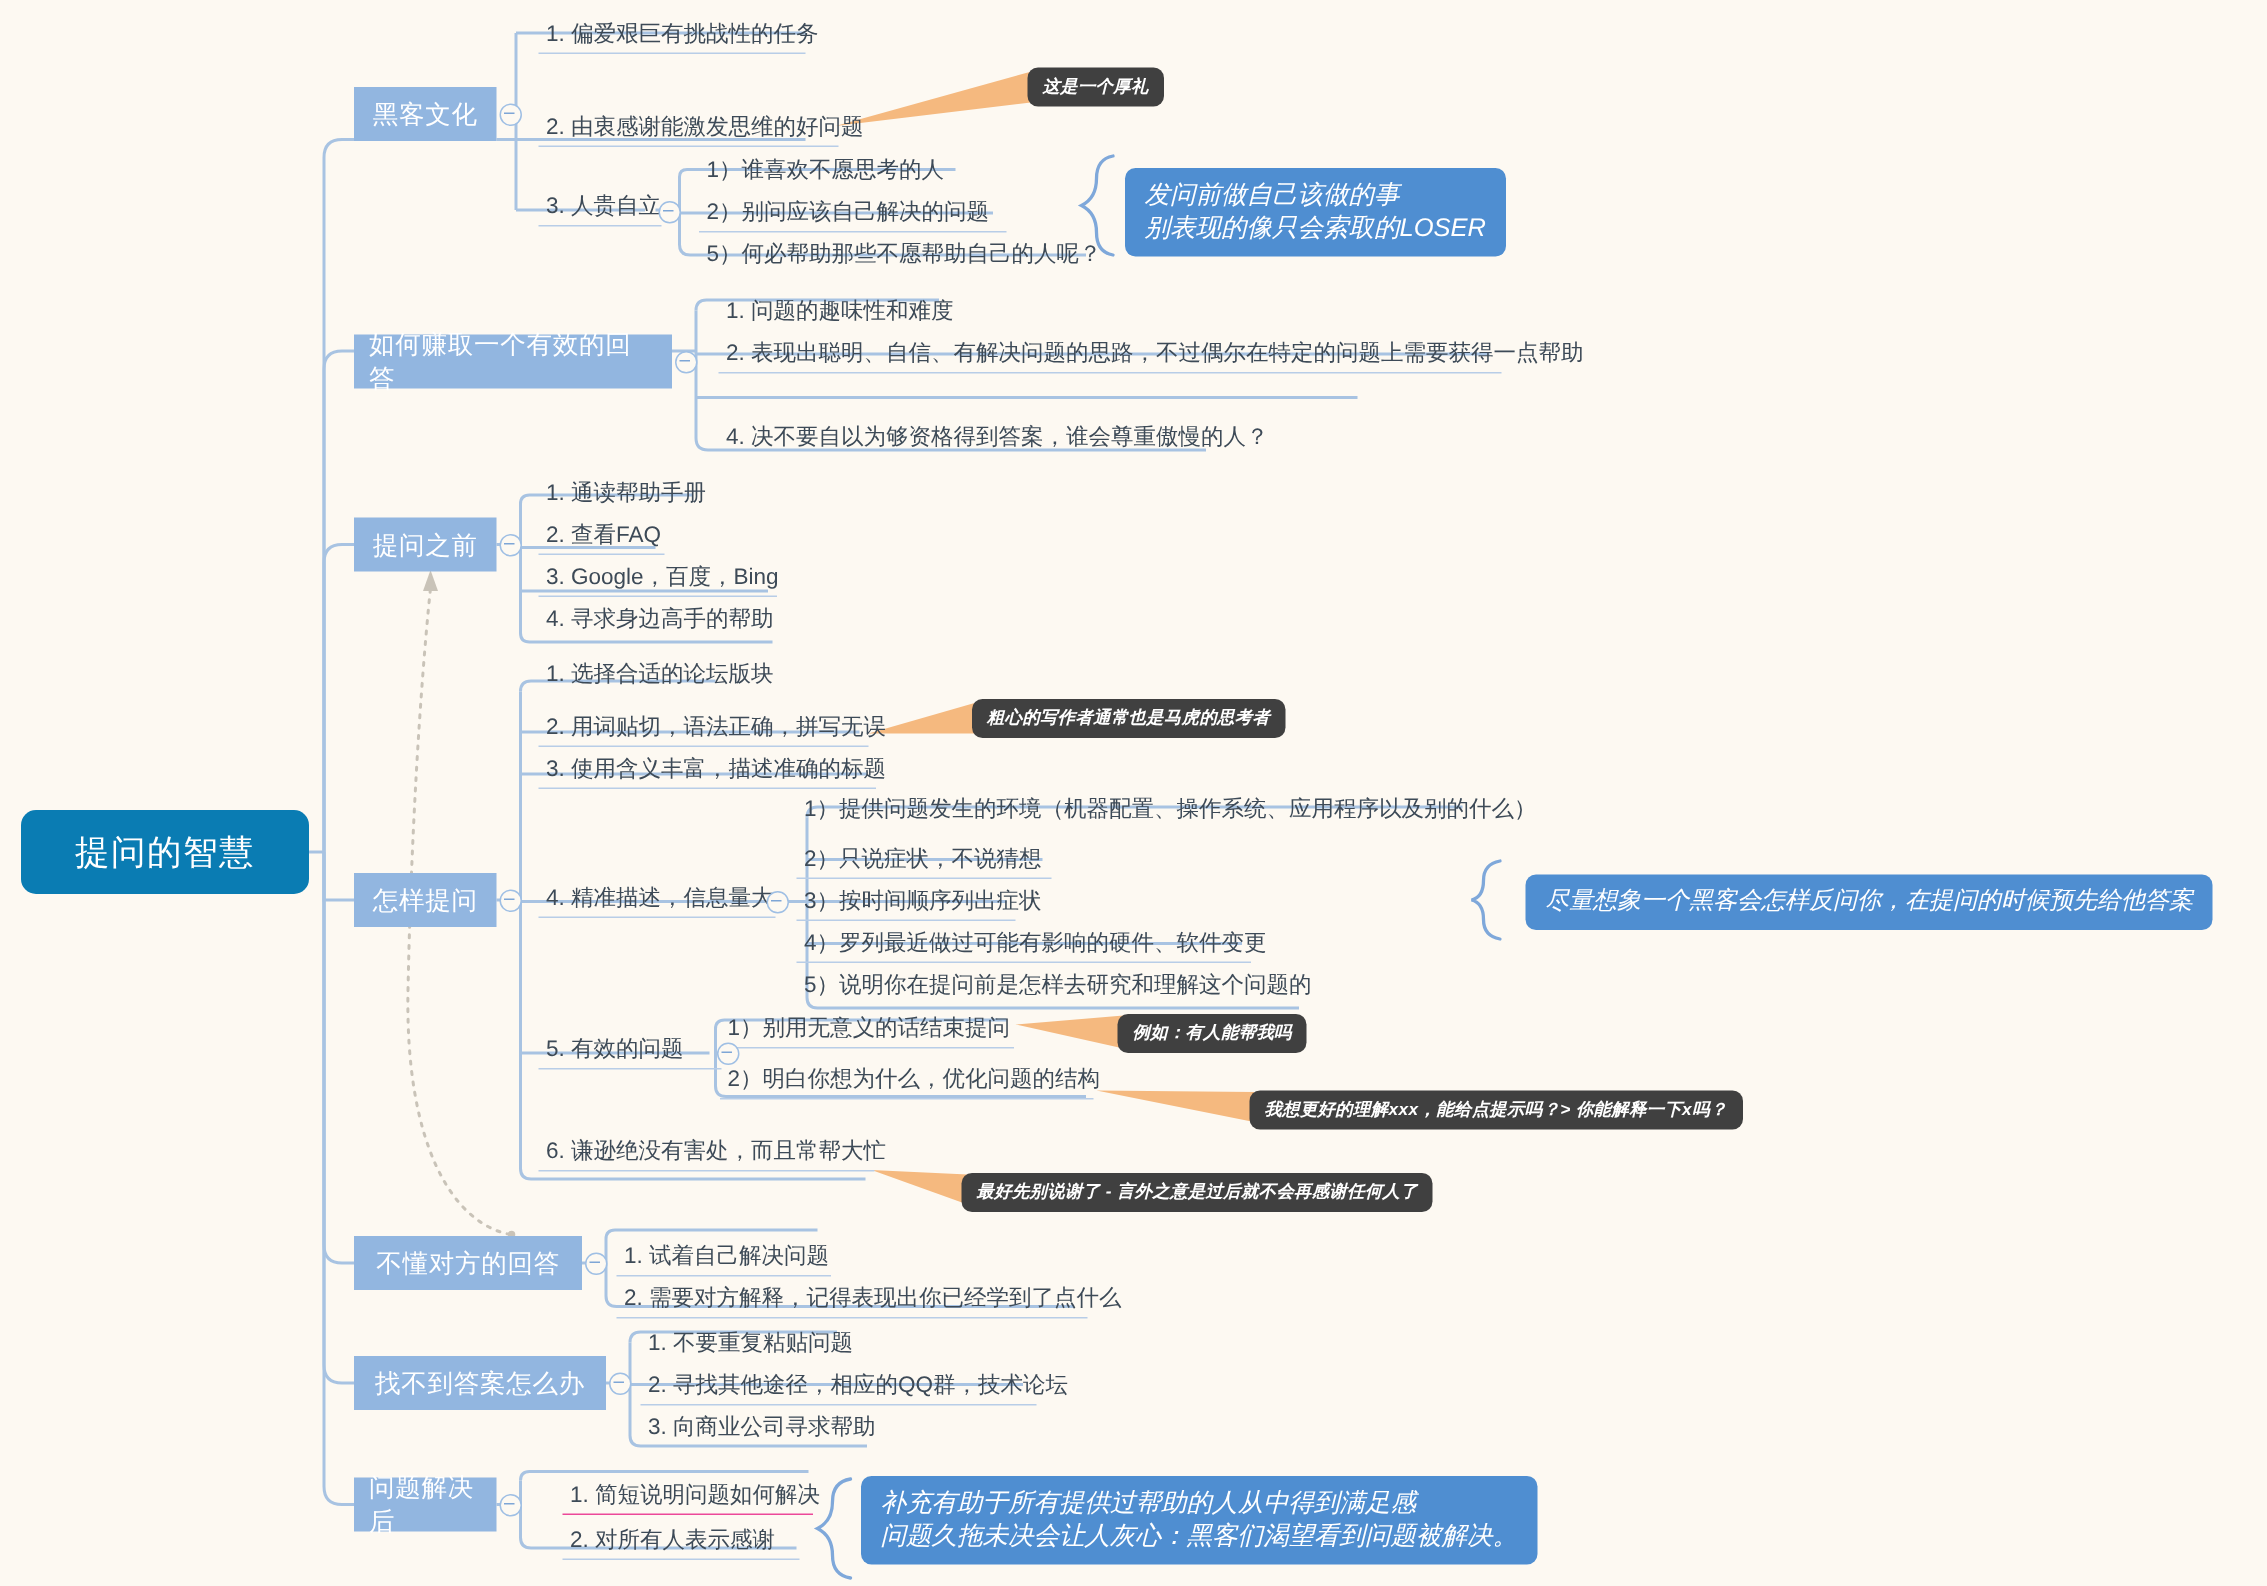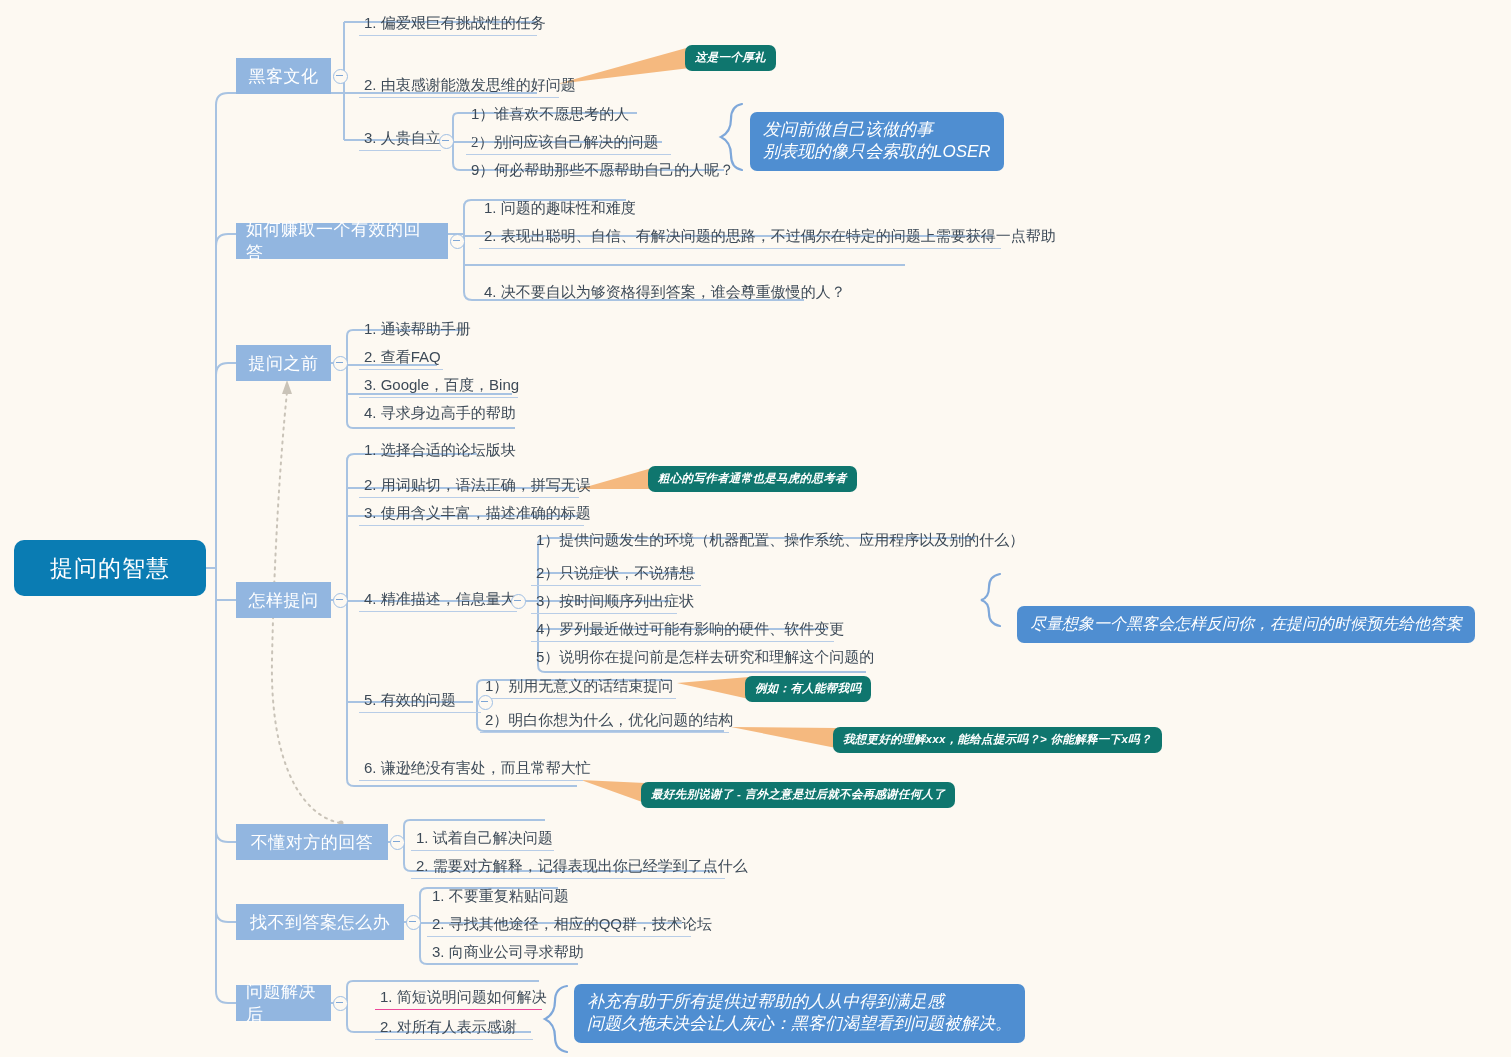--- a/index.html
+++ b/index.html
@@ -84,21 +84,21 @@
     font-size: 15px;
     white-space: nowrap;
     padding: 1px 5px 3px 5px;
     z-index: 3;
     line-height: 18px;
   }
 
   
   .callout-orange {
     position: absolute;
-    background: #0f766e;
+    background: #404040;
     color: #ffffff;
     font-size: 11.5px;
     font-style: italic;
     font-weight: bold;
     letter-spacing: 0.3px;
     border-radius: 7px;
     padding: 5px 10px 6px 10px;
     white-space: nowrap;
     z-index: 7;
   }
@@ -231,22 +231,22 @@
     <span>黑客文化</span>
   </div>
   <div class="collapse" style="left:333px; top:69px;"></div>
 
   <div class="leaf" style="left:359px; top:13px; border-bottom:1px solid #b8cde7; width:168px;">1. 偏爱艰巨有挑战性的任务</div>
   <div class="leaf" style="left:359px; top:75px; border-bottom:1px solid #b8cde7; width:190px;">2. 由衷感谢能激发思维的好问题</div>
   <div class="leaf" style="left:359px; top:128px; border-bottom:1px solid #b8cde7; width:72px;">3. 人贵自立</div>
   <div class="collapse" style="left:439px; top:134px;"></div>
 
   <div class="leaf" style="left:466px; top:104px; width:170px;">1）谁喜欢不愿思考的人</div>
-  <div class="leaf" style="left:466px; top:132px; border-bottom:1px solid #b8cde7; width:195px;font-family:Liberation Serif, serif;">2）别问应该自己解决的问题</div>
-  <div class="leaf" style="left:466px; top:160px; width:255px;">9）何必帮助那些不愿帮助自己的人呢？</div>
+  <div class="leaf" style="left:466px; top:132px; border-bottom:1px solid #b8cde7; width:195px;">2）别问应该自己解决的问题</div>
+  <div class="leaf" style="left:466px; top:160px; width:255px;">5）何必帮助那些不愿帮助自己的人呢？</div>
 
   <div class="callout-orange" style="left:685px; top:45px;">这是一个厚礼</div>
 
   <div class="callout-blue cb-1" style="left:750px; top:112px;">
     <div>发问前做自己该做的事</div>
     <div>别表现的像只会索取的LOSER</div>
   </div>
 
   <div class="topic" style="left:236px; top:223px; width:212px;">
     <span>如何赚取一个有效的回答</span>
@@ -287,21 +287,21 @@
   <div class="leaf" style="left:359px; top:690px; border-bottom:1px solid #b8cde7; width:112px;">5. 有效的问题</div>
   <div class="collapse" style="left:478px; top:695px;"></div>
 
   <div class="leaf" style="left:480px; top:676px; border-bottom:1px solid #b8cde7; width:186px;">1）别用无意义的话结束提问</div>
   <div class="leaf" style="left:480px; top:710px; border-bottom:1px solid #b8cde7; width:239px;">2）明白你想为什么，优化问题的结构</div>
 
   <div class="leaf" style="left:359px; top:758px; border-bottom:1px solid #b8cde7; width:214px;">6. 谦逊绝没有害处，而且常帮大忙</div>
 
   <div class="callout-orange" style="left:648px; top:466px;">粗心的写作者通常也是马虎的思考者</div>
 
-  <div class="callout-blue cb-2" style="left:1017px; top:606px;">
+  <div class="callout-blue cb-2" style="left:1017px; top:583px;">
     <div>尽量想象一个黑客会怎样反问你，在提问的时候预先给他答案</div>
   </div>
 
   <div class="callout-orange" style="left:745px; top:676px;">例如：有人能帮我吗</div>
 
   <div class="callout-orange" style="left:833px; top:727px;">我想更好的理解xxx，能给点提示吗？&gt; 你能解释一下x吗？</div>
 
   <div class="callout-orange" style="left:641px; top:782px;">最好先别说谢了 - 言外之意是过后就不会再感谢任何人了</div>
 
   <div class="topic" style="left:236px; top:824px; width:152px;">

